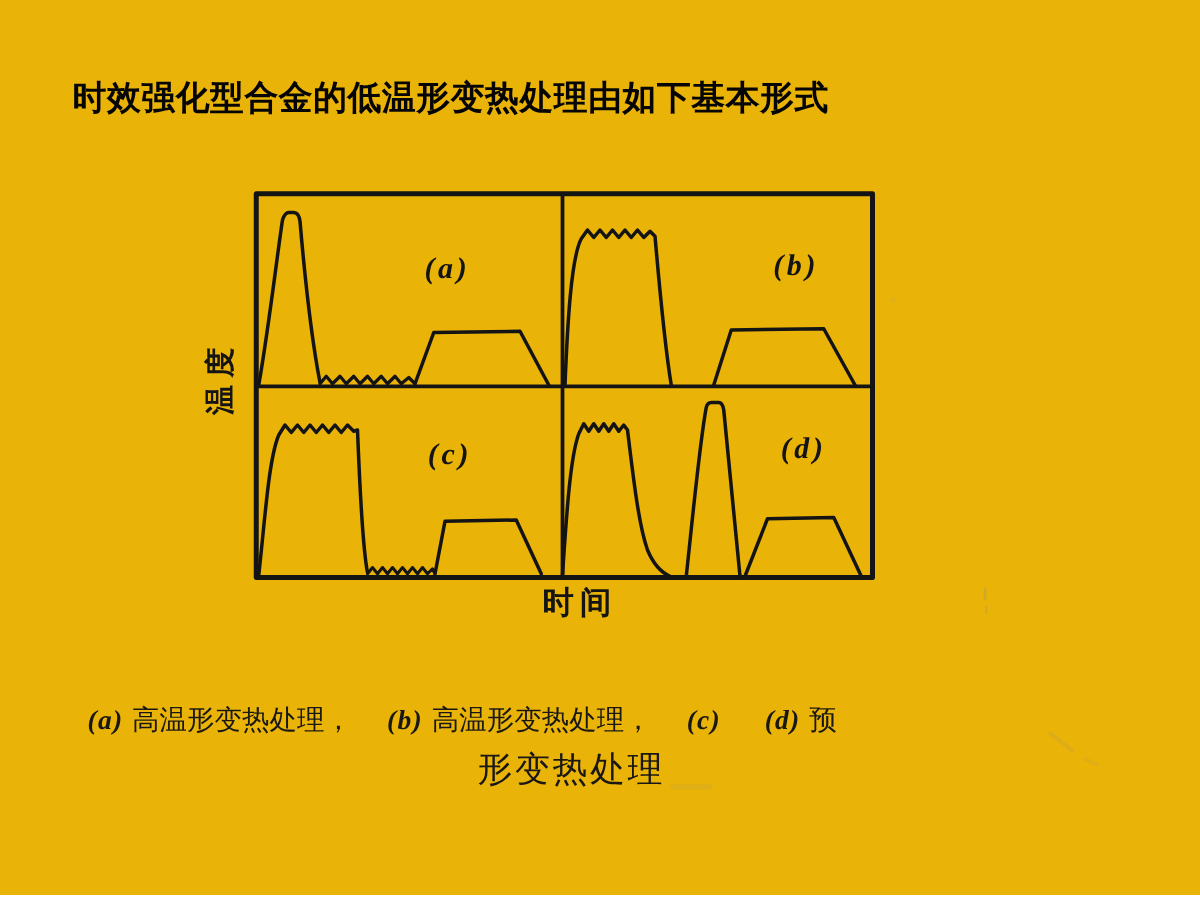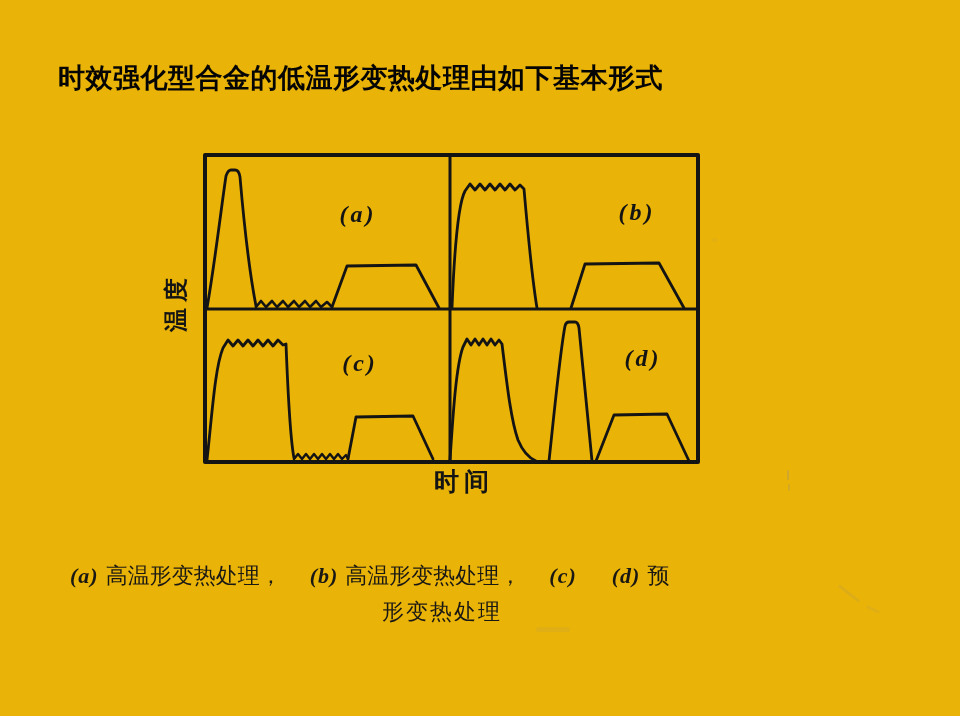--- a/index.html
+++ b/index.html
@@ -32,21 +32,21 @@
     font-size:22px;color:#1a1814;font-weight:500;
     font-family:"Liberation Serif",serif;white-space:nowrap;
   }
   .legend-item{display:inline-flex;align-items:baseline;}
   .legend-marker{
     font-style:italic;font-weight:600;margin-right:7px;letter-spacing:1px;
     font-family:"Liberation Serif",serif;
   }
   .legend-cont{
     position:absolute;left:382px;top:597px;
-    font-size:22px;color:#1a1814;font-weight:500;letter-spacing:2px;
+    font-size:28px;color:#1a1814;font-weight:500;letter-spacing:2px;
     font-family:"Liberation Serif",serif;white-space:nowrap;
   }
   
   .speck{position:absolute;background:#8d8d88;border-radius:2px;}
   .speck.v1{left:787px;top:470px;width:2px;height:10px;opacity:.28;}
   .speck.v2{left:788px;top:484px;width:2px;height:7px;opacity:.22;}
   .speck.s1{left:836px;top:592px;width:26px;height:3px;opacity:.14;transform:rotate(38deg);}
   .speck.s2{left:536px;top:627px;width:34px;height:5px;opacity:.10;border-radius:3px;}
   .speck.s3{left:866px;top:608px;width:14px;height:3px;opacity:.10;transform:rotate(25deg);}
   .speck.s4{left:712px;top:238px;width:5px;height:4px;opacity:.08;}

